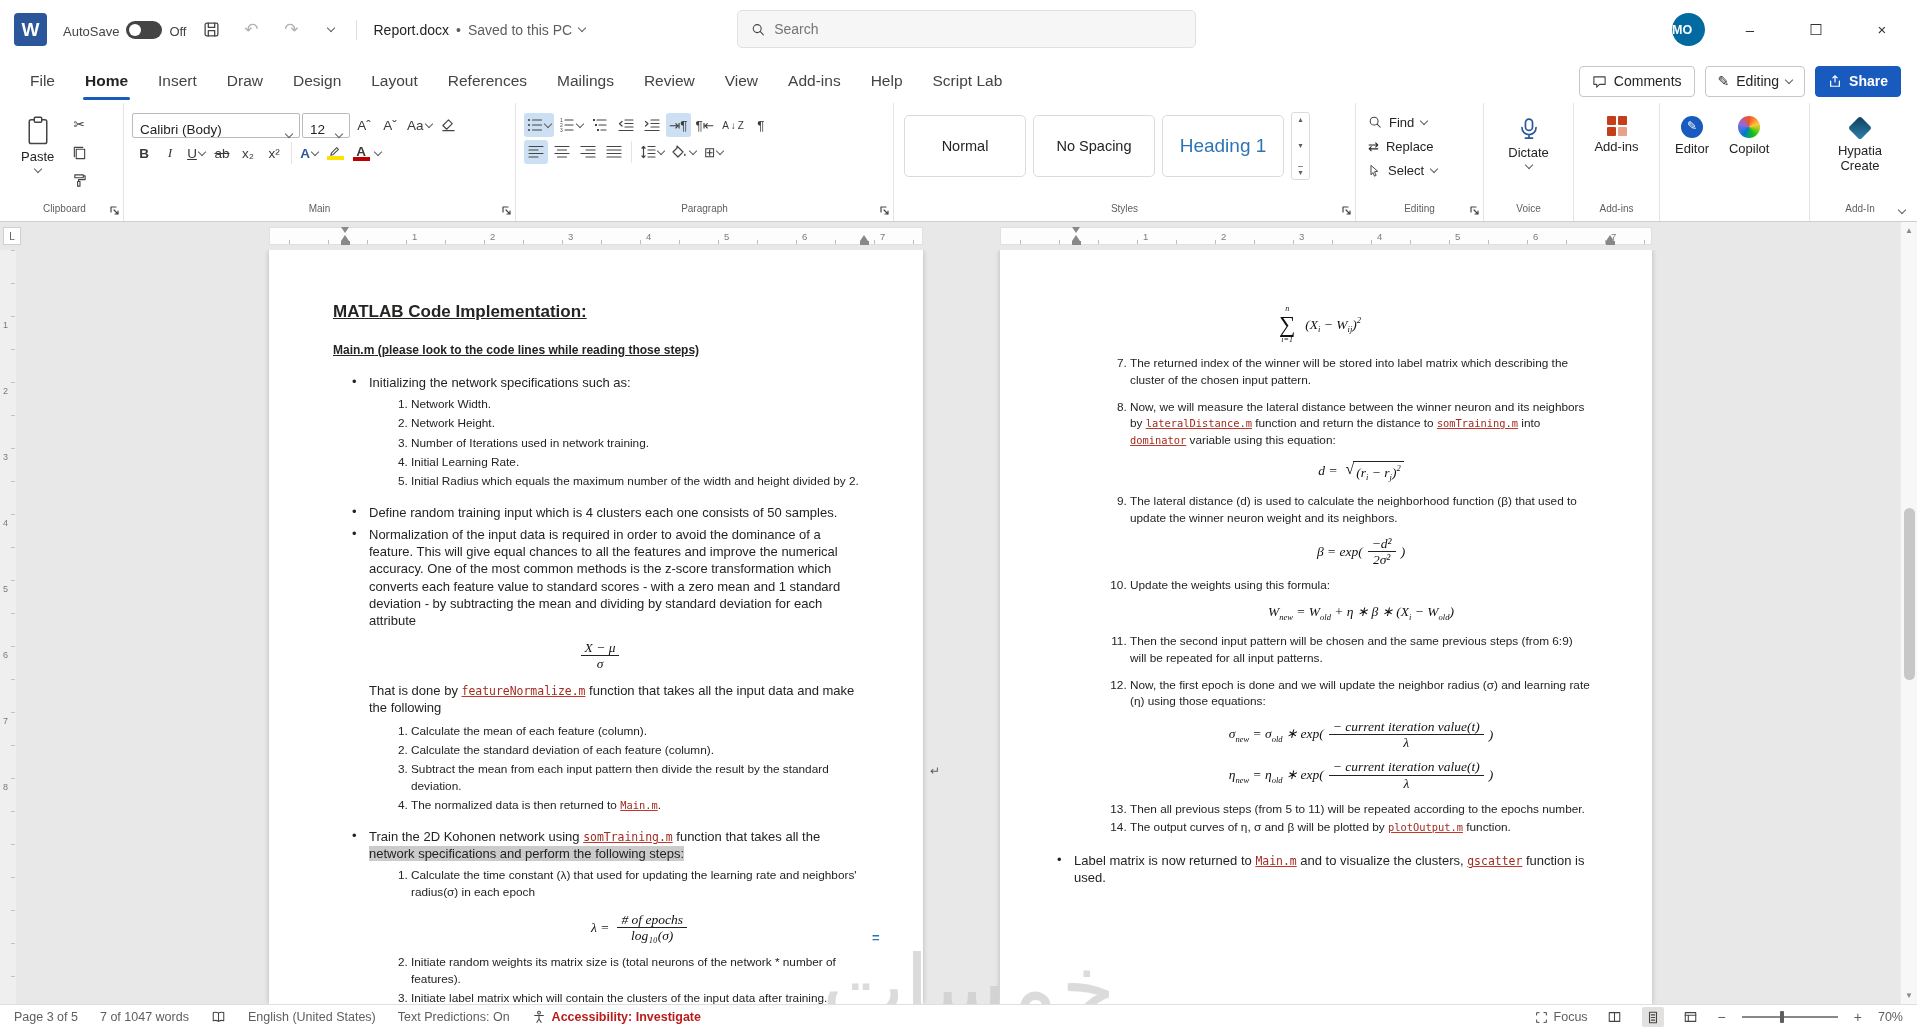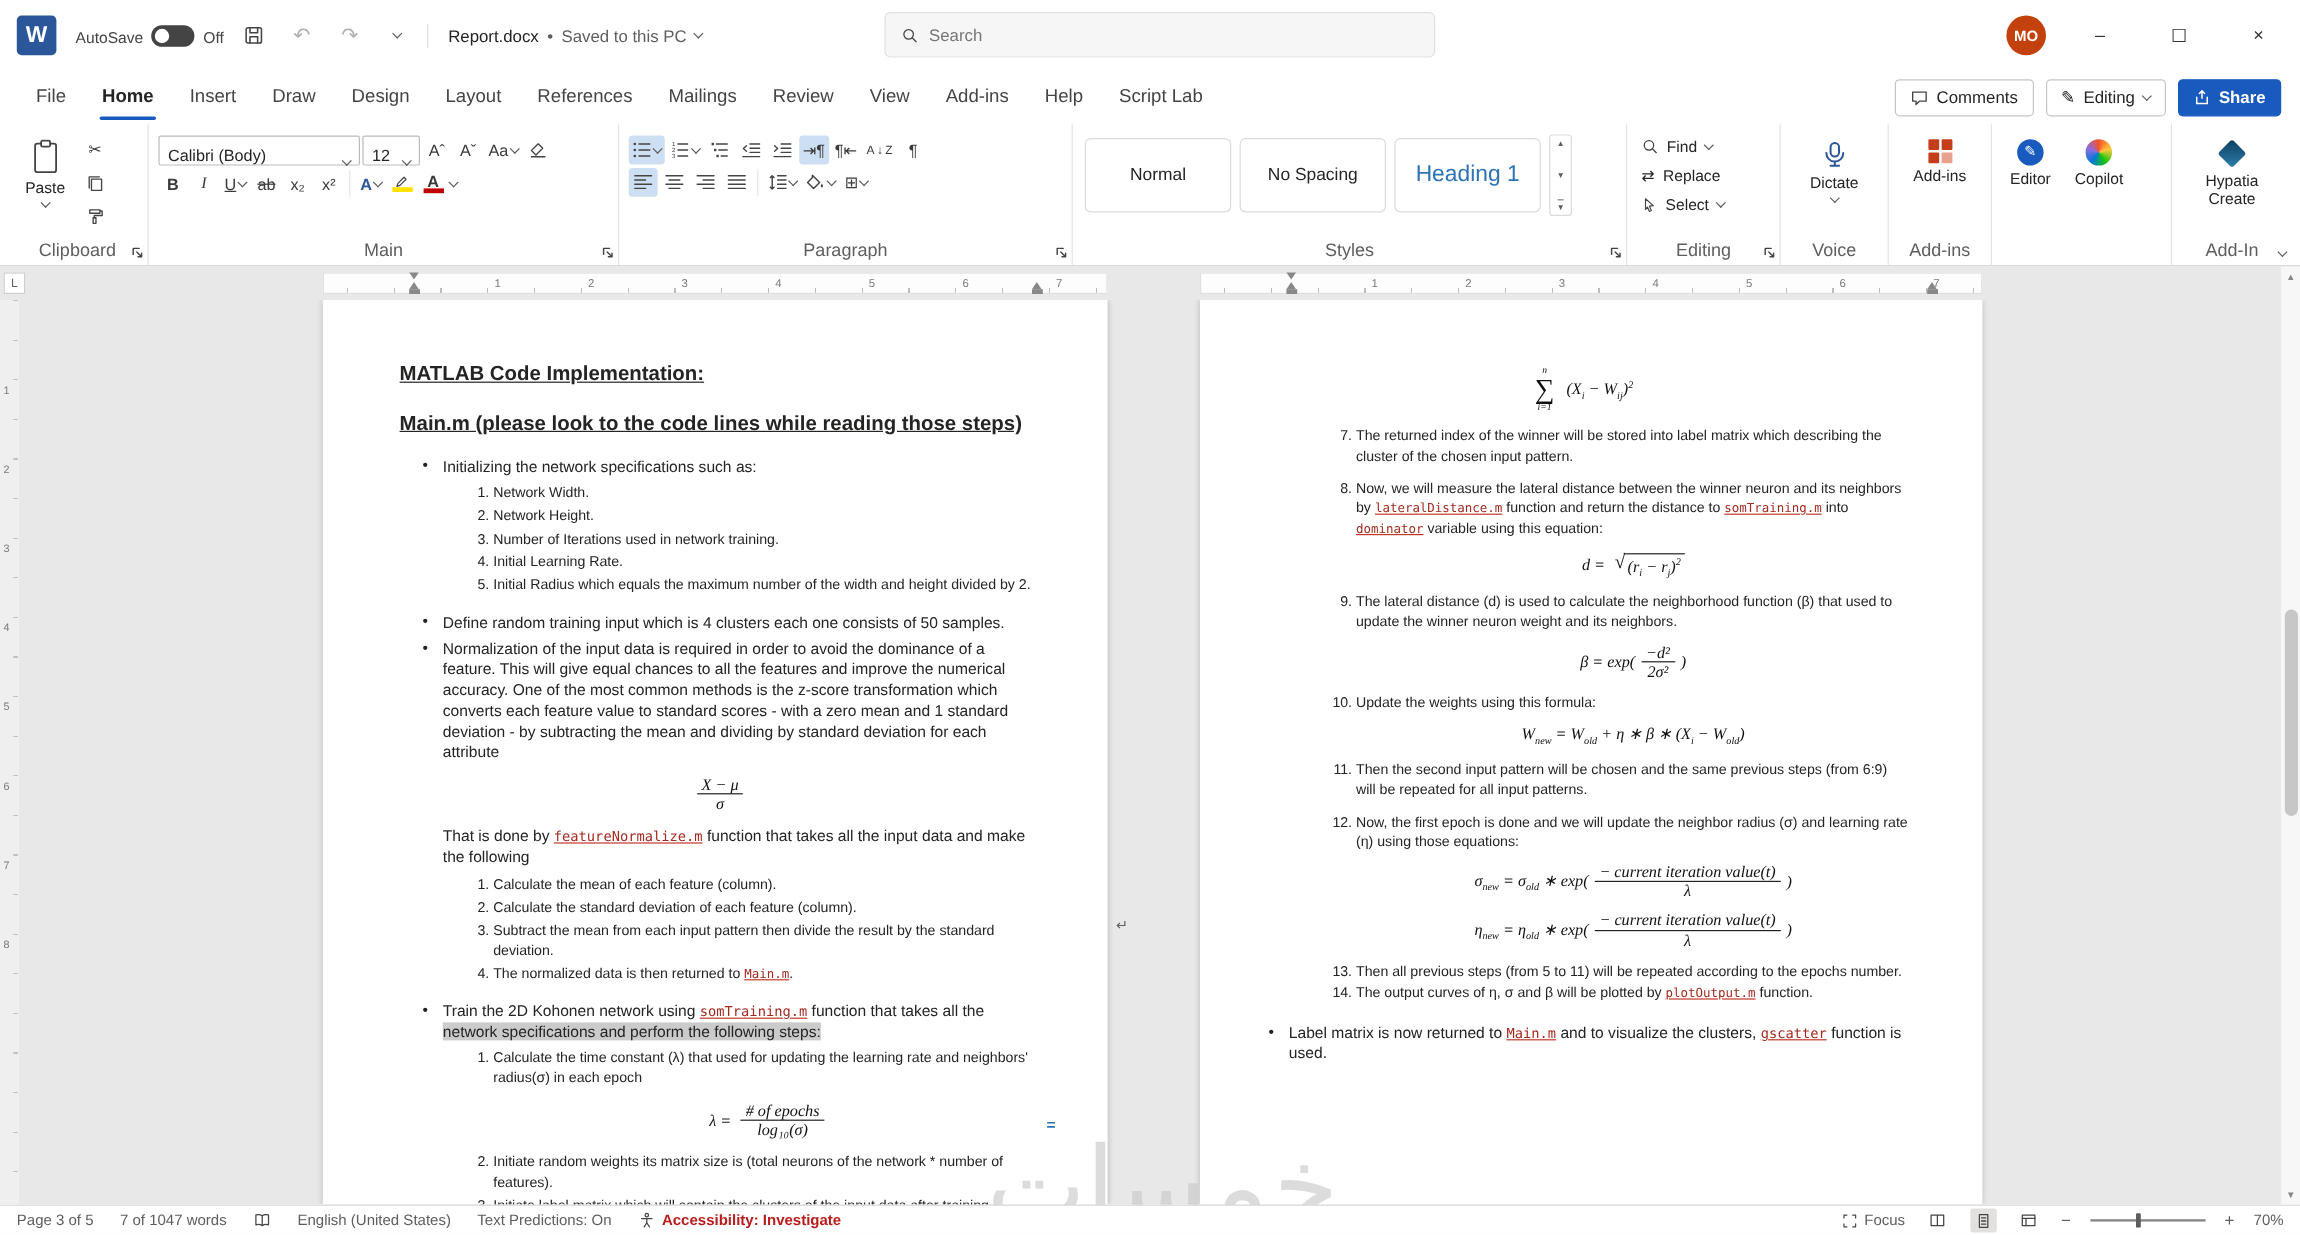--- a/index.html
+++ b/index.html
@@ -15,34 +15,34 @@
 .toggle{width:36px;height:18px;border-radius:9px;background:#444;position:relative;cursor:pointer}
 .toggle .knob{position:absolute;left:3px;top:3px;width:12px;height:12px;border-radius:50%;background:#fff}
 .tb-btn{width:30px;height:30px;display:flex;align-items:center;justify-content:center;border-radius:4px;font-size:17px;color:#5f5e5c}
 .tb-btn.disabled{color:#b3b1af}
 .tb-sep{width:1px;height:20px;background:#e1dfdd}
 .doc-chip{display:flex;align-items:center;gap:7px;font-size:14px;margin-left:6px}
 .doc-chip .muted{color:#5f5e5c}
 .searchbox{position:absolute;left:737px;top:10px;width:459px;height:38px;background:#f6f6f6;border:1px solid #e3e1df;border-radius:5px;display:flex;align-items:center;gap:9px;padding:0 13px}
 .searchbox input{border:none;outline:none;background:transparent;font-size:14px;color:#444;width:100%;font-family:"Liberation Sans",sans-serif}
 .tb-right{margin-left:auto;display:flex;align-items:center;gap:24px}
-.avatar{width:33px;height:33px;border-radius:50%;background:#c2410c;color:#fff;font-size:12.5px;font-weight:bold;display:flex;align-items:center;justify-content:center}
+.avatar{width:33px;height:33px;border-radius:50%;background:#0369a1;color:#fff;font-size:12.5px;font-weight:bold;display:flex;align-items:center;}
 .winctl{width:42px;height:36px;display:flex;align-items:center;justify-content:center;font-size:15px;color:#333}
 
 .tabrow{height:44px;display:flex;align-items:center;padding:0 16px;gap:2px}
 .tab{padding:9px 14px;font-size:15.5px;color:#444;border-radius:4px;cursor:pointer;position:relative;white-space:nowrap}
 .tab.active{font-weight:bold;color:#252423}
 .tab.active::after{content:"";position:absolute;left:12px;right:12px;bottom:-1px;height:3px;background:#185abd;border-radius:2px}
 .tabrow-right{margin-left:auto;display:flex;gap:10px}
 .pillbtn{display:flex;align-items:center;gap:7px;height:31px;border:1px solid #c8c6c4;border-radius:4px;padding:0 12px;font-size:14px;color:#252423;background:#fff;cursor:pointer}
 .sharebtn{background:#185abd;border-color:#185abd;color:#fff;font-weight:bold}
 
 .ribbon{height:119px;display:flex;background:#fff;border-bottom:1px solid #d1cfcd;padding:0 6px;position:relative}
 .group{display:flex;flex-direction:column;position:relative;padding:7px 8px 0 8px;border-right:1px solid #e6e4e2}
-.group-label{margin-top:auto;height:21px;font-size:15px;color:#5f5e5c;display:flex;align-items:center;justify-content:center;padding-bottom:4px}
+.group-label{margin-top:auto;height:21px;font-size:10px;color:#5f5e5c;display:flex;align-items:center;justify-content:center;padding-bottom:4px}
 .launcher{position:absolute;right:3px;bottom:5px}
 .grow-h{display:flex;gap:6px;flex:1}
 .bigbtn{display:flex;flex-direction:column;align-items:center;gap:4px;padding:6px 7px 2px;border-radius:4px;font-size:13px;color:#252423;cursor:pointer;text-align:center;line-height:1.15}
 .mini-col{display:flex;flex-direction:column;gap:4px;padding-top:2px}
 .sbtn{min-width:24px;height:24px;display:inline-flex;align-items:center;justify-content:center;border-radius:3px;font-size:13.5px;color:#3b3a39;padding:0 3px;cursor:pointer;gap:2px}
 .sbtn.active{background:#cde0f3}
 .r-row{display:flex;align-items:center;gap:2px;margin-top:3px}
 .combo{display:flex;align-items:flex-end;gap:5px;border:1px solid #bdbbb9;background:#fff;height:25px;padding:0 7px;font-size:13.5px;border-radius:2px;cursor:pointer}
 .vdiv{width:1px;height:22px;background:#e6e4e2;margin:0 3px}
 .bar-under{display:block;width:17px;height:4px;margin-top:-1px}
@@ -78,21 +78,21 @@
 #pageR{left:984px;width:652px;padding:44px 60px 20px 48px}
 .scrollv{position:absolute;top:0;right:0;width:17px;bottom:0;background:#f7f7f7;border-left:1px solid #eaeaea;font-size:8px;color:#8a8886;text-align:center}
 .scrollv .sarr{display:block;padding:4px 0;cursor:pointer}
 .scrollv .sdown{position:absolute;bottom:0;left:0;right:0}
 .thumb{position:absolute;left:3px;width:11px;top:286px;height:172px;background:#c7c7c7;border-radius:6px;cursor:grab}
 .watermark{position:absolute;left:806px;top:686px;font-family:"DejaVu Sans",sans-serif;font-size:88px;color:#c9c9c9;opacity:.65;z-index:6;pointer-events:none}
 .marginmark{position:absolute;left:914px;top:514px;color:#5f5e5c;font-size:12px;z-index:5}
 .revmark{position:absolute;left:856px;top:680px;color:#2e74b5;font-size:13px;font-weight:bold;z-index:5}
 
 .h-title{font-size:17px;font-weight:bold;text-decoration:underline;margin-bottom:21px}
-.h-sub{font-size:17px;font-weight:bold;text-decoration:underline;margin-bottom:17px}
+.h-sub{font-size:12px;font-weight:bold;text-decoration:underline;margin-bottom:17px}
 .blist{list-style:none;font-size:13px;line-height:1.32}
 .blist>li{position:relative;margin-left:36px;margin-bottom:5px}
 .blist>li::before{content:"•";position:absolute;left:-17px;top:-1px}
 .numlist{font-size:11.8px;line-height:1.42;margin:2px 0 10px 72px;padding-left:6px}
 .numlist li{margin-bottom:2.5px}
 .mt14{margin-top:14px}
 .fline{display:flex;justify-content:center;align-items:center;gap:5px;margin:11px 0;font-family:"Liberation Serif",serif;font-style:italic;font-size:13.5px;color:#111}
 .flhs{margin-right:3px}
 .frac{display:inline-flex;flex-direction:column;align-items:center;line-height:1.12;vertical-align:middle}
 .frac .fn{border-bottom:1px solid #222;padding:0 4px}

